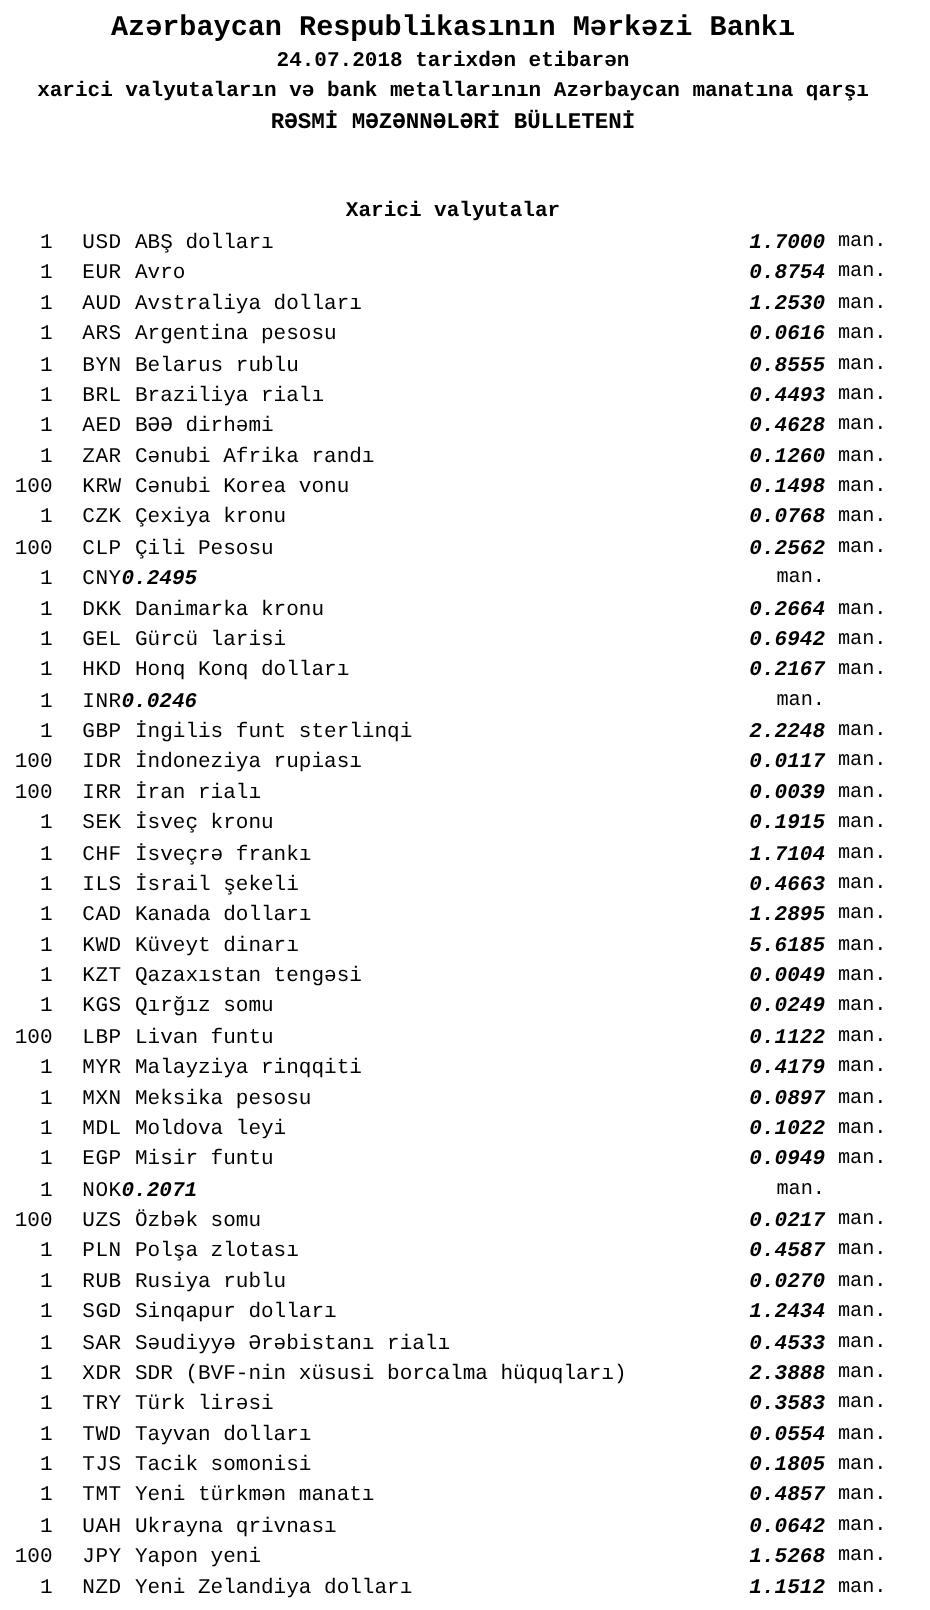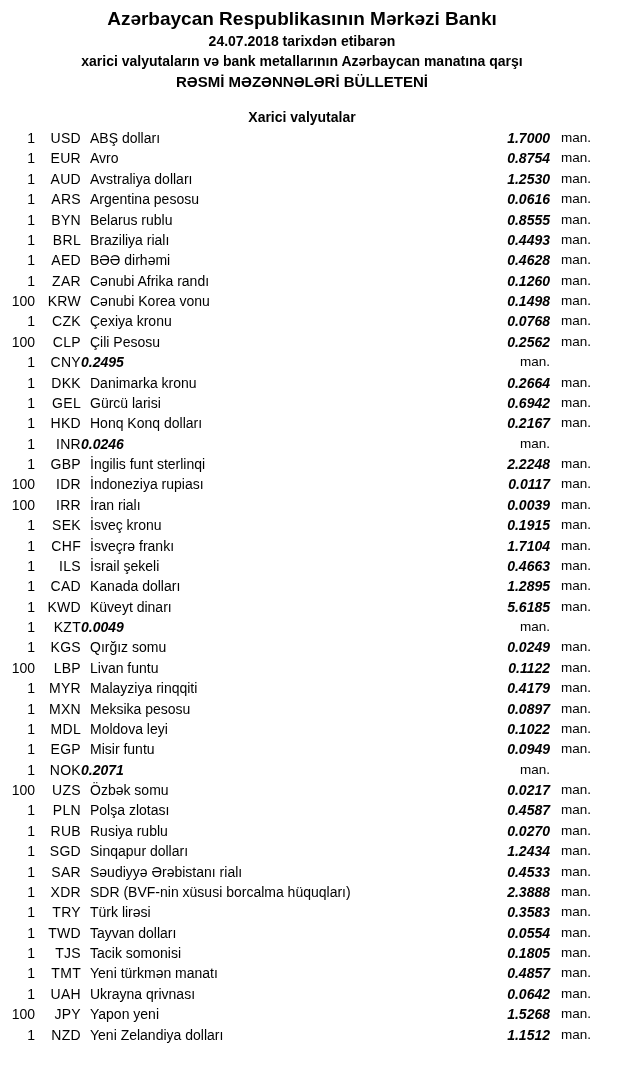--- a/index.html
+++ b/index.html
@@ -1,35 +1,35 @@
 <!DOCTYPE html>
 <html><head>
 <meta charset="utf-8">
 <style>
   html, body { margin: 0; padding: 0; background: #ffffff; }
   .page {
     width: 604px;
     height: 1073px;
     background: #ffffff;
     color: #000000;
-    font-family: Liberation Sans, sans-serif;
+    font-family: Liberation Mono, monospace;
     overflow: hidden;
     box-sizing: border-box;
     position: relative;
   }
   .header { text-align: center; padding-top: 6px; }
   .bank-name  { font-size: 19px; font-weight: bold; line-height: 25px; }
   .date-line  { font-size: 14px; font-weight: bold; line-height: 20px; }
   .subtitle   { font-size: 14px; font-weight: bold; line-height: 20px; }
   .bulletin   { font-size: 15px; font-weight: bold; line-height: 21px; }
   .section-title {
     text-align: center;
     font-size: 14px;
     font-weight: bold;
-    margin-top: 16px;
+    margin-top: 40px;
     line-height: 18px;
   }
   .rows { margin-top: 2px; }
   .row {
     display: grid;
     grid-template-columns: 35px 46px 1fr auto 41px;
     line-height: 20.38px;
     height: 20.38px;
     padding-right: 13px;
     font-size: 14px;
@@ -217,20 +217,21 @@
       <div class="row">
         <span class="qty">1</span>
         <span class="code">KWD</span>
         <span class="name">Küveyt dinarı</span>
         <span class="rate">5.6185</span>
         <span class="unit">man.</span>
       </div>
       <div class="row">
         <span class="qty">1</span>
         <span class="code">KZT</span>
+        <span class="name">Qazaxıstan tengəsi</span>
         <span class="rate">0.0049</span>
         <span class="unit">man.</span>
       </div>
       <div class="row">
         <span class="qty">1</span>
         <span class="code">KGS</span>
         <span class="name">Qırğız somu</span>
         <span class="rate">0.0249</span>
         <span class="unit">man.</span>
       </div>

